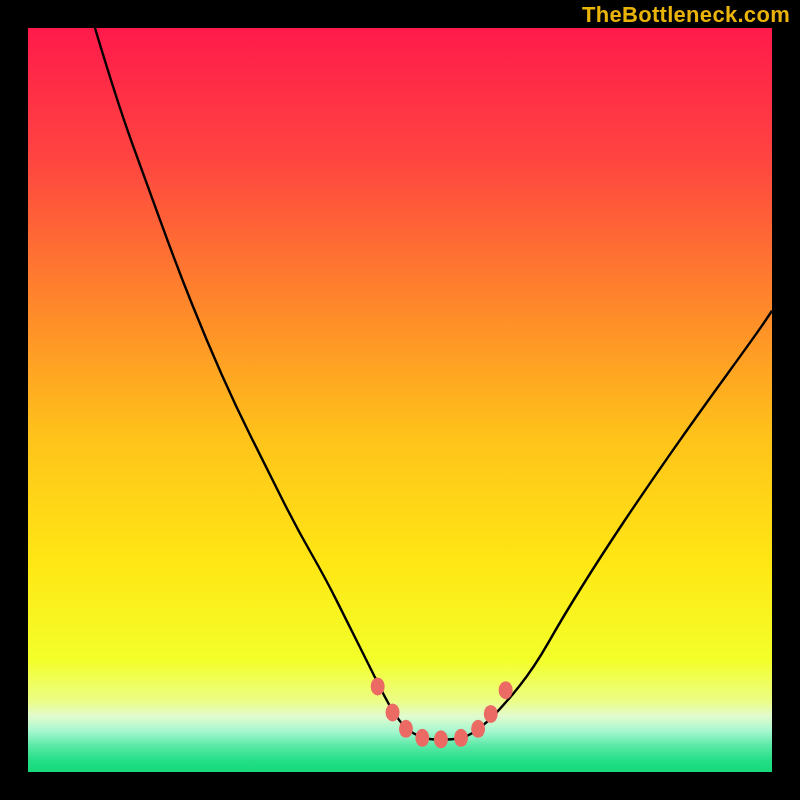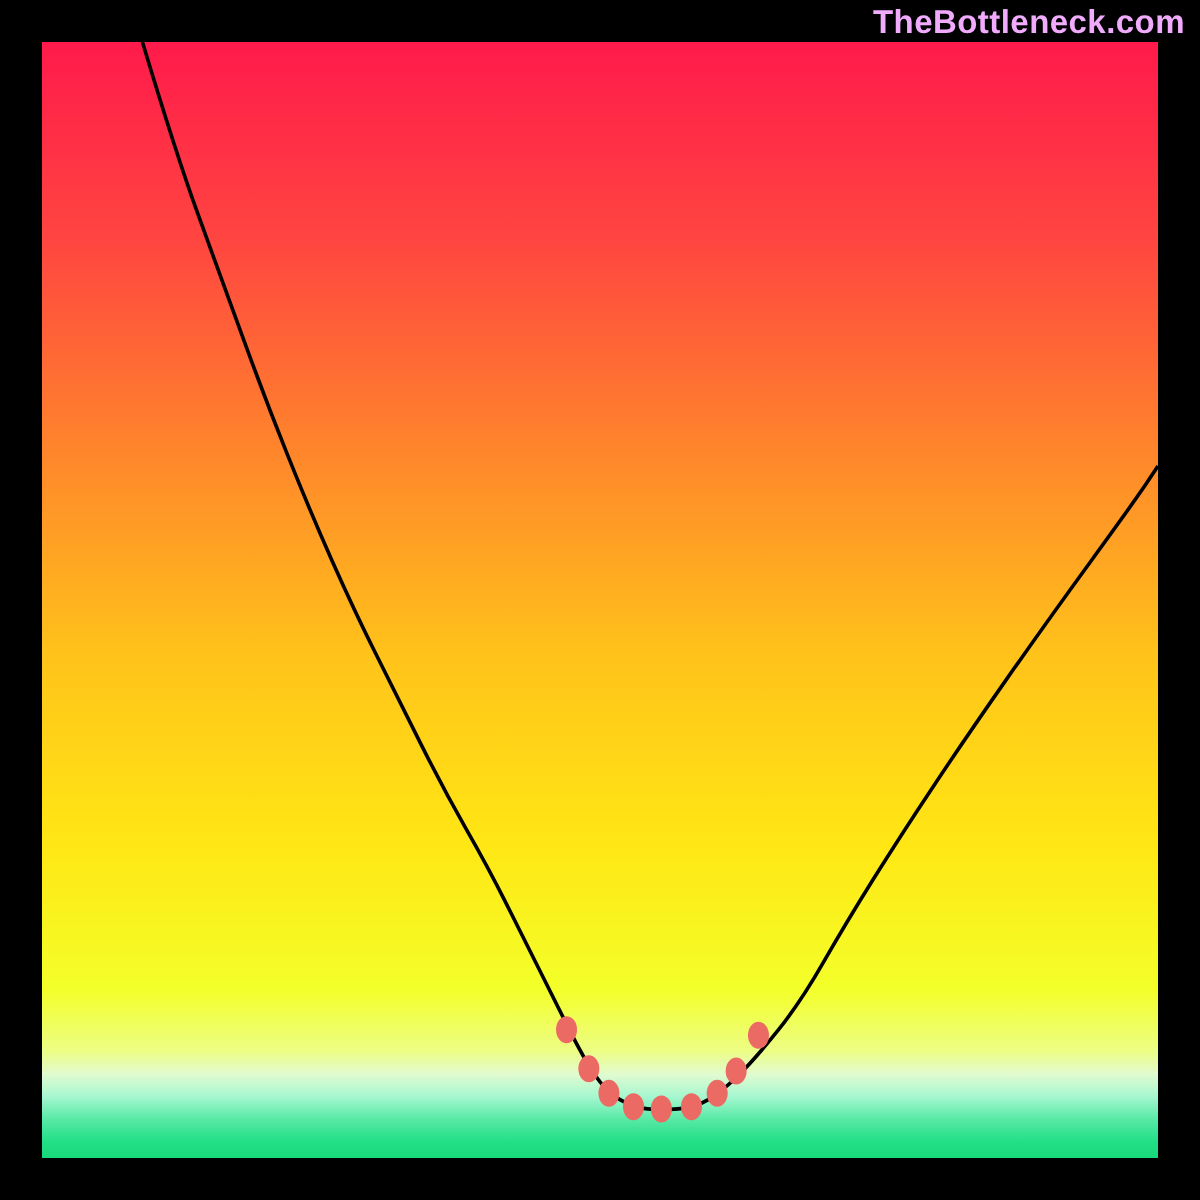--- a/index.html
+++ b/index.html
@@ -21,21 +21,21 @@
     left: 28px;
     top: 28px;
     width: 744px;
     height: 744px;
     overflow: hidden;
   }
   .watermark {
     position: absolute;
     top: 2px;
     right: 10px;
-    color: #f0abfc;
+    color: #eab308;
     font-size: 22px;
     font-weight: 600;
     letter-spacing: 0.3px;
     user-select: none;
   }
   svg { display: block; }
 </style>
 </head>
 <body>
 

